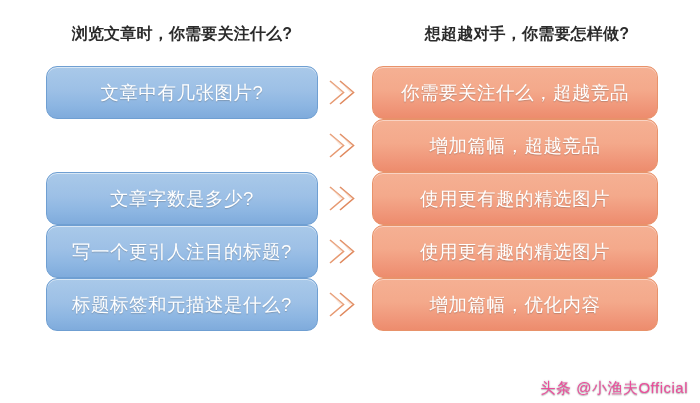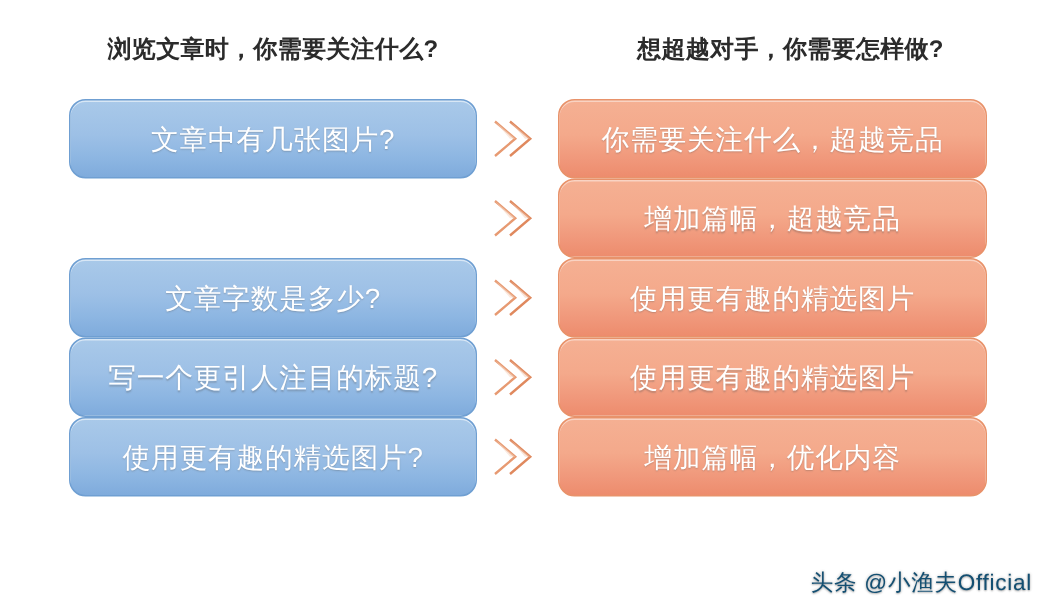--- a/index.html
+++ b/index.html
@@ -101,21 +101,21 @@
     height: 31px;
   }
   .arrow svg { display: block; }
 
   
   .watermark {
     position: absolute;
     right: 12px;
     bottom: 5px;
     font-size: 15px;
-    color: #0c4a6e;
+    color: #ec4899;
     letter-spacing: 0.5px;
     white-space: nowrap;
     text-shadow: 0 0 2px rgba(120,120,120,0.55), 0 1px 1px rgba(110,110,110,0.45);
     opacity: 0.97;
   }
 </style>
 </head>
 <body>
 
 <div id="infographic">
@@ -172,21 +172,21 @@
           <path d="M3 4 L16.5 15.5 L3 27" fill="none" stroke="#e79a72" stroke-width="1.6" stroke-linejoin="miter" stroke-linecap="butt"></path>
           <path d="M13 4 L26.5 15.5 L13 27" fill="none" stroke="#e0895e" stroke-width="1.6" stroke-linejoin="miter" stroke-linecap="butt"></path>
           <path d="M3 4 L16.5 15.5 L13 15.5 L3 4 Z" fill="#f6d8c7" opacity="0.55"></path>
           <path d="M13 4 L26.5 15.5 L23 15.5 L13 4 Z" fill="#f3cbb4" opacity="0.5"></path>
         </svg>
       </div>
       <div class="pill orange">使用更有趣的精选图片</div>
     </div>
 
     <div class="row">
-      <div class="pill blue">使用更有趣的精选图片?</div>
+      <div class="pill blue">标题标签和元描述是什么?</div>
       <div class="arrow">
         <svg width="32" height="31" viewBox="0 0 32 31">
           <path d="M3 4 L16.5 15.5 L3 27" fill="none" stroke="#e79a72" stroke-width="1.6" stroke-linejoin="miter" stroke-linecap="butt"></path>
           <path d="M13 4 L26.5 15.5 L13 27" fill="none" stroke="#e0895e" stroke-width="1.6" stroke-linejoin="miter" stroke-linecap="butt"></path>
           <path d="M3 4 L16.5 15.5 L13 15.5 L3 4 Z" fill="#f6d8c7" opacity="0.55"></path>
           <path d="M13 4 L26.5 15.5 L23 15.5 L13 4 Z" fill="#f3cbb4" opacity="0.5"></path>
         </svg>
       </div>
       <div class="pill orange">增加篇幅，优化内容</div>
     </div>

